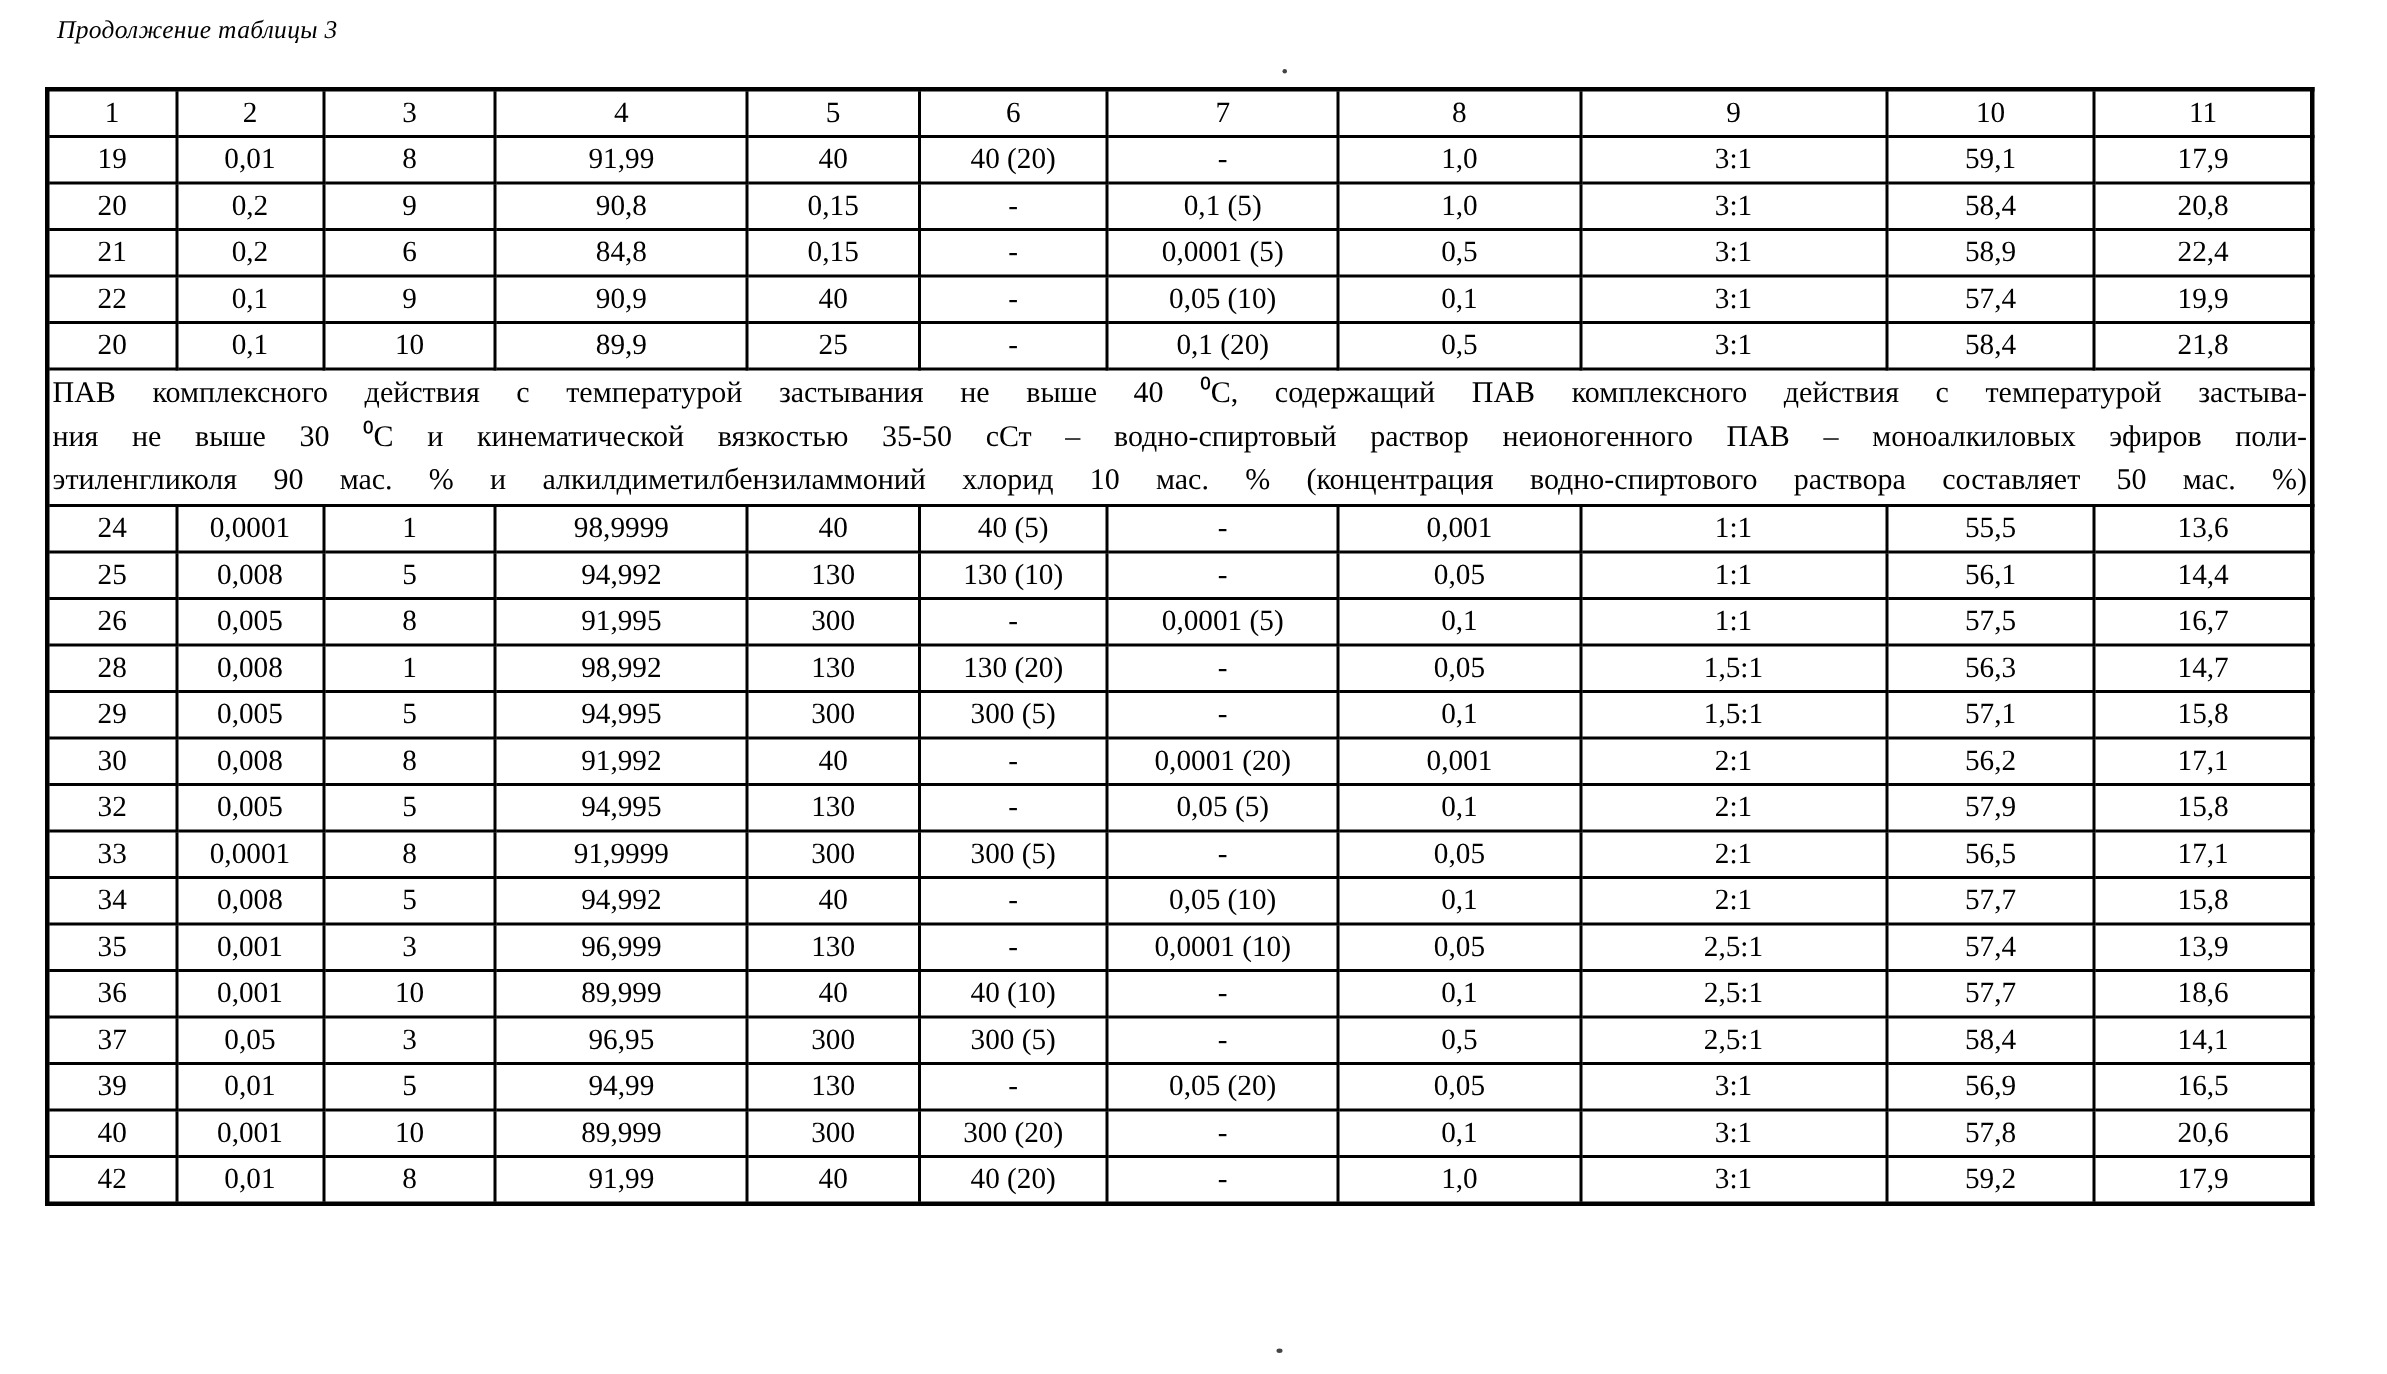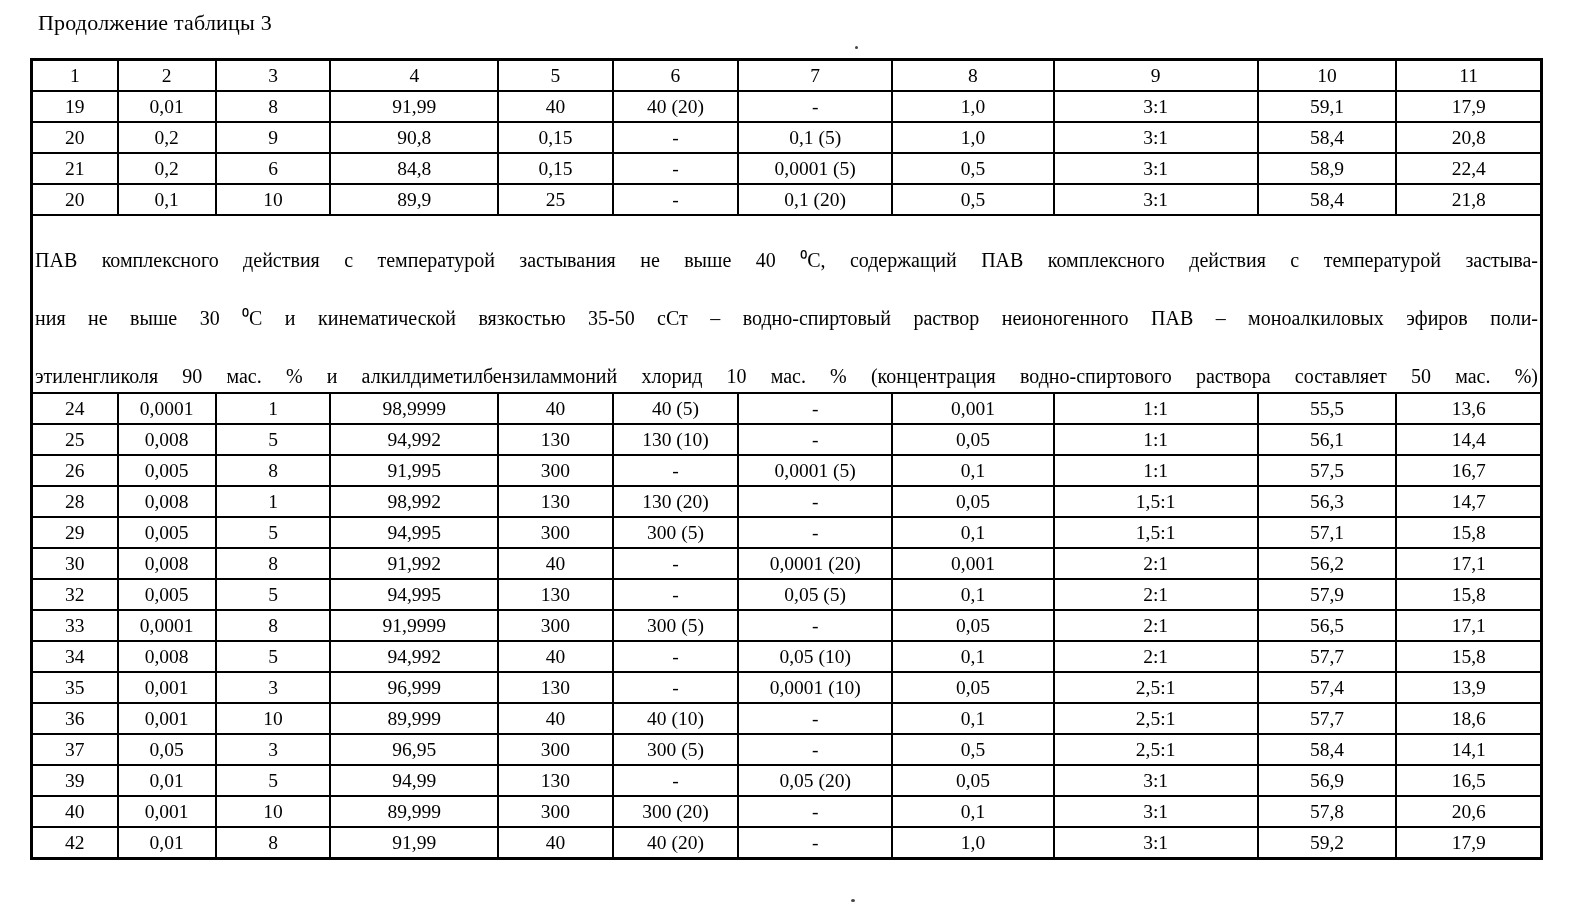--- a/index.html
+++ b/index.html
@@ -13,23 +13,24 @@
     height: 916px;
     background: #ffffff;
     font-family: "Liberation Serif", serif;
     color: #000000;
     overflow: hidden;
   }
   .title {
     position: absolute;
     left: 38px;
     top: 10px;
-    font-size: 22px;
+    font-size: 17px;
     letter-spacing: 0.2px;
     white-space: nowrap;
+    font-style: italic;
   }
   table.main {
     position: absolute;
     left: 30px;
     top: 58px;
     width: 1513px;
     border-collapse: collapse;
     table-layout: fixed;
     font-size: 19.5px;
     line-height: 1.1;
@@ -54,21 +55,20 @@
     white-space: normal;
     height: auto;
   }
   .note-line {
     text-align: justify;
     text-align-last: justify;
     height: 29px;
     line-height: 28px;
     font-size: 20px;
     overflow: hidden;
-    margin-top: 29px;
   }
   .artifact {
     position: absolute;
     background: #444444;
     border-radius: 50%;
   }
   .artifact-top { left: 855px; top: 46px; width: 3px; height: 3px; }
   .artifact-bottom { left: 851px; top: 899px; width: 4px; height: 3px; }
 </style>
 </head>
@@ -141,20 +141,33 @@
           <td>84,8</td>
           <td>0,15</td>
           <td>-</td>
           <td>0,0001 (5)</td>
           <td>0,5</td>
           <td>3:1</td>
           <td>58,9</td>
           <td>22,4</td>
         </tr>
         <tr>
+          <td>22</td>
+          <td>0,1</td>
+          <td>9</td>
+          <td>90,9</td>
+          <td>40</td>
+          <td>-</td>
+          <td>0,05 (10)</td>
+          <td>0,1</td>
+          <td>3:1</td>
+          <td>57,4</td>
+          <td>19,9</td>
+        </tr>
+        <tr>
           <td>20</td>
           <td>0,1</td>
           <td>10</td>
           <td>89,9</td>
           <td>25</td>
           <td>-</td>
           <td>0,1 (20)</td>
           <td>0,5</td>
           <td>3:1</td>
           <td>58,4</td>

